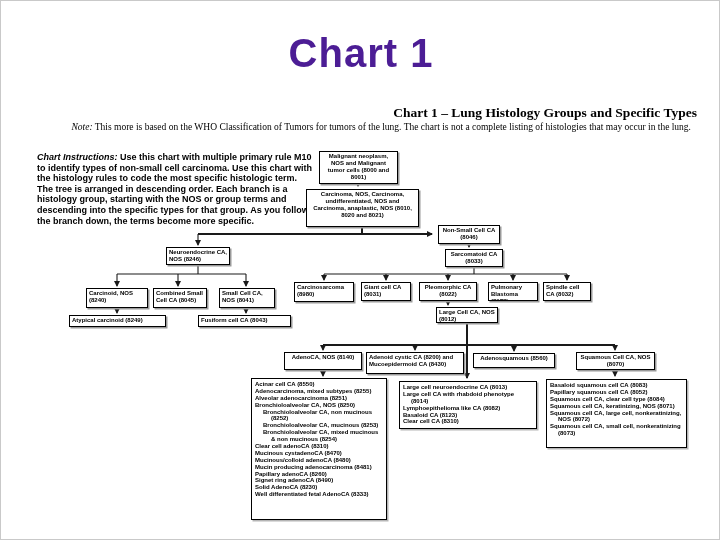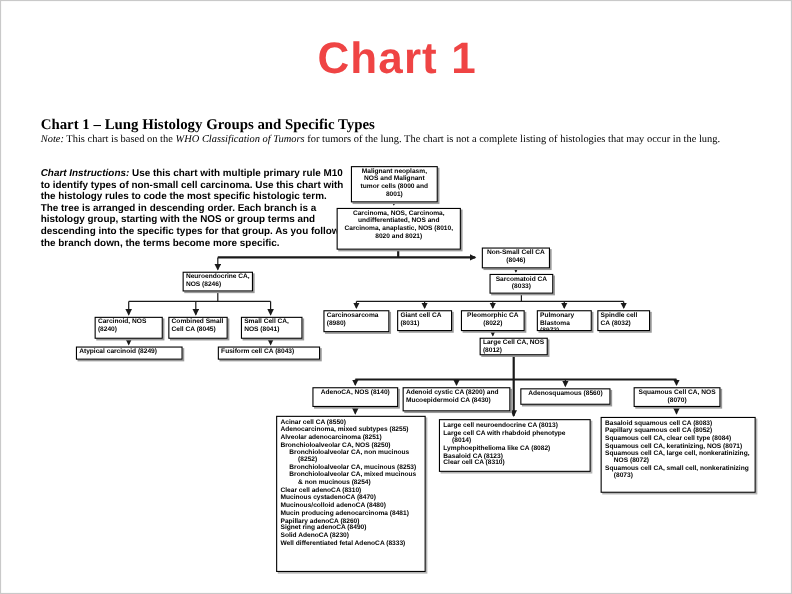--- a/index.html
+++ b/index.html
@@ -1,35 +1,35 @@
 <!DOCTYPE html>
 <html><head>
 <meta charset="utf-8">
 <style>
   html,body{margin:0;padding:0;}
   body{
     width:720px;height:540px;position:relative;overflow:hidden;
     background:#ffffff;font-family:"Liberation Sans",sans-serif;color:#000;
     box-sizing:border-box;border:1px solid #c9c9c9;
   }
-  .abs{position:absolute;}
+  .abs{position:absolute;text-align:right;}
   #slide-title{
     top:30px;left:0;width:720px;text-align:center;
-    font-size:40px;font-weight:bold;letter-spacing:1px;color:#ef4444;
+    font-size:40px;font-weight:bold;letter-spacing:1px;color:#4c1d95;
   }
   #chart-header{
     top:104px;left:36px;width:660px;
     font-family:"Liberation Serif",serif;font-size:13.5px;font-weight:bold;
   }
   #chart-note{
     top:121px;left:36px;width:654px;
     font-family:"Liberation Serif",serif;font-size:9.5px;line-height:1.18;
   }
   #chart-note .note-label{font-weight:normal;font-style:italic;}
-  #chart-note .note-italic{font-style:italic;}
+  #chart-note .note-italic{}
   #chart-instructions{
     top:151px;left:36px;width:276px;
     font-size:9px;font-weight:bold;line-height:1.18;text-align:left;
   }
   #chart-instructions .instr-label{font-style:italic;margin-top:40px;}
   .node{
     position:absolute;background:#fff;border:1px solid #000;
     box-shadow:1.5px 1.5px 0 #9a9a9a;
     font-size:6px;font-weight:bold;line-height:1.15;
     padding:1px 2px;box-sizing:border-box;overflow:hidden;
@@ -46,21 +46,21 @@
   svg#connectors{position:absolute;top:0;left:0;pointer-events:none;}
   svg#connectors line{stroke:#1a1a1a;stroke-width:1.1;}
   svg#connectors line.thick{stroke-width:2;}
 </style>
 </head>
 <body>
 
 <div class="abs" id="slide-title">Chart 1</div>
 
 <div class="abs" id="chart-header">Chart 1 – Lung Histology Groups and Specific Types</div>
-<div class="abs" id="chart-note"><span class="note-label">Note:</span><span>  This chart is based on the </span><span class="note-italic">WHO Classification of Tumors</span><span> for tumors of the lung.  The chart is not a complete listing of histologies that may occur in the lung.</span></div>
+<div class="abs" id="chart-note"><span class="note-label">Note:</span><span>  This more is based on the </span><span class="note-italic">WHO Classification of Tumors</span><span> for tumors of the lung.  The chart is not a complete listing of histologies that may occur in the lung.</span></div>
 
 <div class="abs" id="chart-instructions"><span class="instr-label">Chart Instructions:</span><span>  Use this chart with multiple primary rule M10 to identify types of non-small cell carcinoma.  Use this chart with the histology rules to code the most specific histologic term.  The tree is arranged in descending order. Each branch is a histology group, starting with the NOS or group terms and descending into the specific types for that group.  As you follow the branch down, the terms become more specific.</span></div>
 
 <svg id="connectors" width="720" height="540" viewBox="0 0 720 540">
   <defs>
     <marker id="ah" markerWidth="7" markerHeight="7" refX="5" refY="3" orient="auto" markerUnits="userSpaceOnUse">
       <path d="M0,0 L6,3 L0,6 z" fill="#1a1a1a"></path>
     </marker>
   </defs>
 

